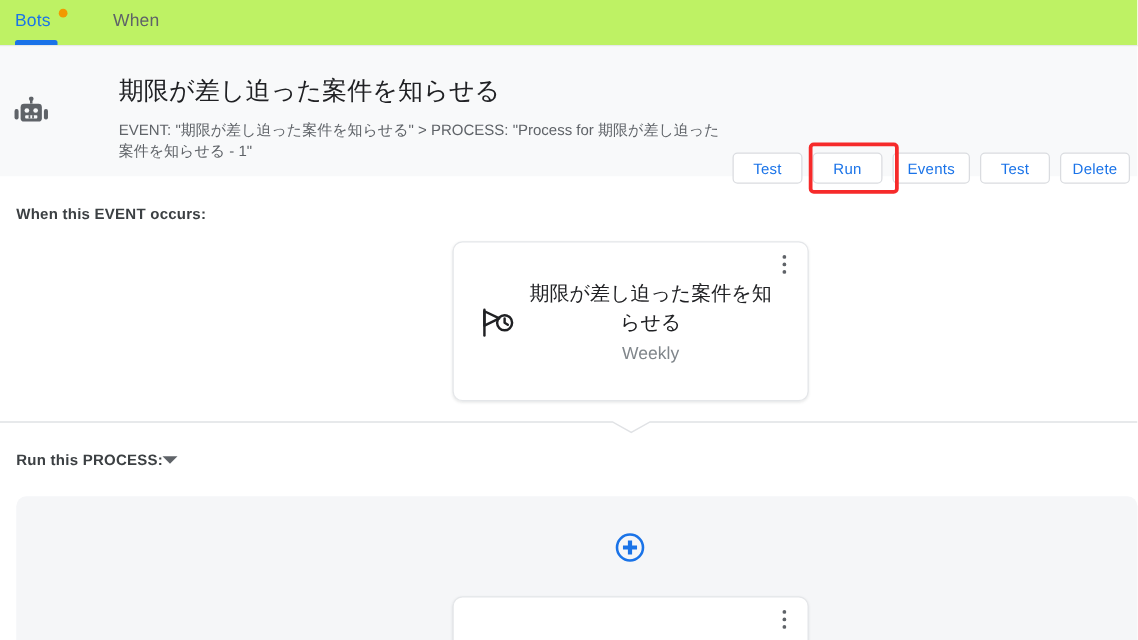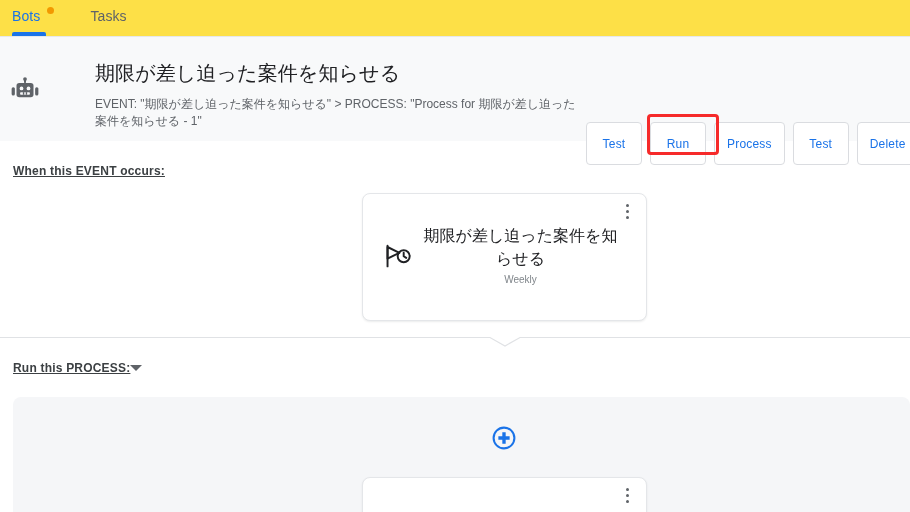--- a/index.html
+++ b/index.html
@@ -9,21 +9,21 @@
     background: #ffffff;
     font-family: "Liberation Sans", "DejaVu Sans", sans-serif;
     color: #3c4043;
     -webkit-font-smoothing: antialiased;
   }
 
   
   .tabbar {
     position: relative;
     height: 37px;
-    background: #fde047;
+    background: #bef264;
     display: flex;
     align-items: flex-end;
     padding-left: 12px;
   }
   .tabbar::after {
     content: "";
     position: absolute;
     left: 0; right: 0; bottom: 0;
     height: 1px;
     background: #e6e8eb;
@@ -95,23 +95,23 @@
   }
   .bot-actions {
     position: absolute;
     top: 85px;
     left: 586px;
     display: flex;
     gap: 8px;
     align-items: center;
   }
   .act-btn {
-    height: 43px;
+    height: 25px;
     min-width: 56px;
-    padding: 0 12px;
+    padding: 0 0;
     border: 1px solid #dadce0;
     border-radius: 4px;
     background: #ffffff;
     color: #1a73e8;
     font-size: 12px;
     font-family: inherit;
     letter-spacing: .2px;
     display: flex;
     align-items: center;
     justify-content: center;
@@ -130,21 +130,21 @@
     pointer-events: none;
   }
 
   
   .section-label {
     font-size: 12px;
     font-weight: bold;
     color: #3c4043;
     letter-spacing: .2px;
   }
-  #event-label { position: absolute; left: 13px; top: 164px; text-decoration: underline; }
+  #event-label { position: absolute; left: 13px; top: 164px; }
 
   .event-card {
     position: absolute;
     left: 362px;
     top: 193px;
     width: 285px;
     height: 128px;
     background: #ffffff;
     border: 1px solid #e4e6e9;
     border-radius: 8px;
@@ -167,36 +167,36 @@
   }
   .event-glyph { width: 30px; height: 26px; flex: none; color: #202124; margin-top: 2px; }
   .event-text { flex: 1; text-align: center; padding-left: 2px; }
   .event-title {
     font-size: 16px;
     line-height: 23px;
     color: #202124;
   }
   .event-sub {
     margin-top: 4px;
-    font-size: 10px;
+    font-size: 14px;
     color: #80868b;
   }
 
   
   .connector {
     position: absolute;
     left: 0; top: 334px;
     width: 910px; height: 14px;
   }
 
   
   #process-label-row {
     position: absolute;
     left: 13px; top: 361px;
-    display: flex; align-items: center;  text-decoration: underline;
+    display: flex; align-items: center; 
   }
   .caret {
     width: 0; height: 0;
     border-left: 6px solid transparent;
     border-right: 6px solid transparent;
     border-top: 6px solid #5f6368;
     cursor: pointer;
   }
 
   .process-panel {
@@ -231,21 +231,21 @@
 </head>
 <body>
 
 <div class="tabbar">
   <div class="tab active">
     <span>Bots</span>
     <span class="tab-badge"></span>
     <span class="tab-underline"></span>
   </div>
   <div class="tab">
-    <span>Tasks</span>
+    <span>When</span>
   </div>
 </div>
 
 <div class="bot-header">
 
   <span class="bot-icon">
     <svg viewBox="0 0 24 24" width="30" height="30" fill="currentColor" aria-hidden="true">
       <rect x="11.2" y="1.5" width="1.6" height="3.2"></rect>
       <circle cx="12" cy="1.6" r="1.5"></circle>
       <rect x="5.2" y="4.8" width="13.6" height="11.4" rx="2.2"></rect>
@@ -260,21 +260,21 @@
   </span>
 
   <div class="bot-texts">
     <div class="bot-title">期限が差し迫った案件を知らせる</div>
     <div class="bot-subtitle">EVENT: "期限が差し迫った案件を知らせる" &gt; PROCESS: "Process for 期限が差し迫った案件を知らせる - 1"</div>
   </div>
 
   <div class="bot-actions">
     <button class="act-btn">Test</button>
     <button class="act-btn">Run</button>
-    <button class="act-btn wide">Process</button>
+    <button class="act-btn wide">Events</button>
     <button class="act-btn">Test</button>
     <button class="act-btn">Delete</button>
   </div>
 
   <div class="highlight-box"></div>
 </div>
 
 <div class="section-label" id="event-label">When this EVENT occurs:</div>
 
 <div class="event-card">

